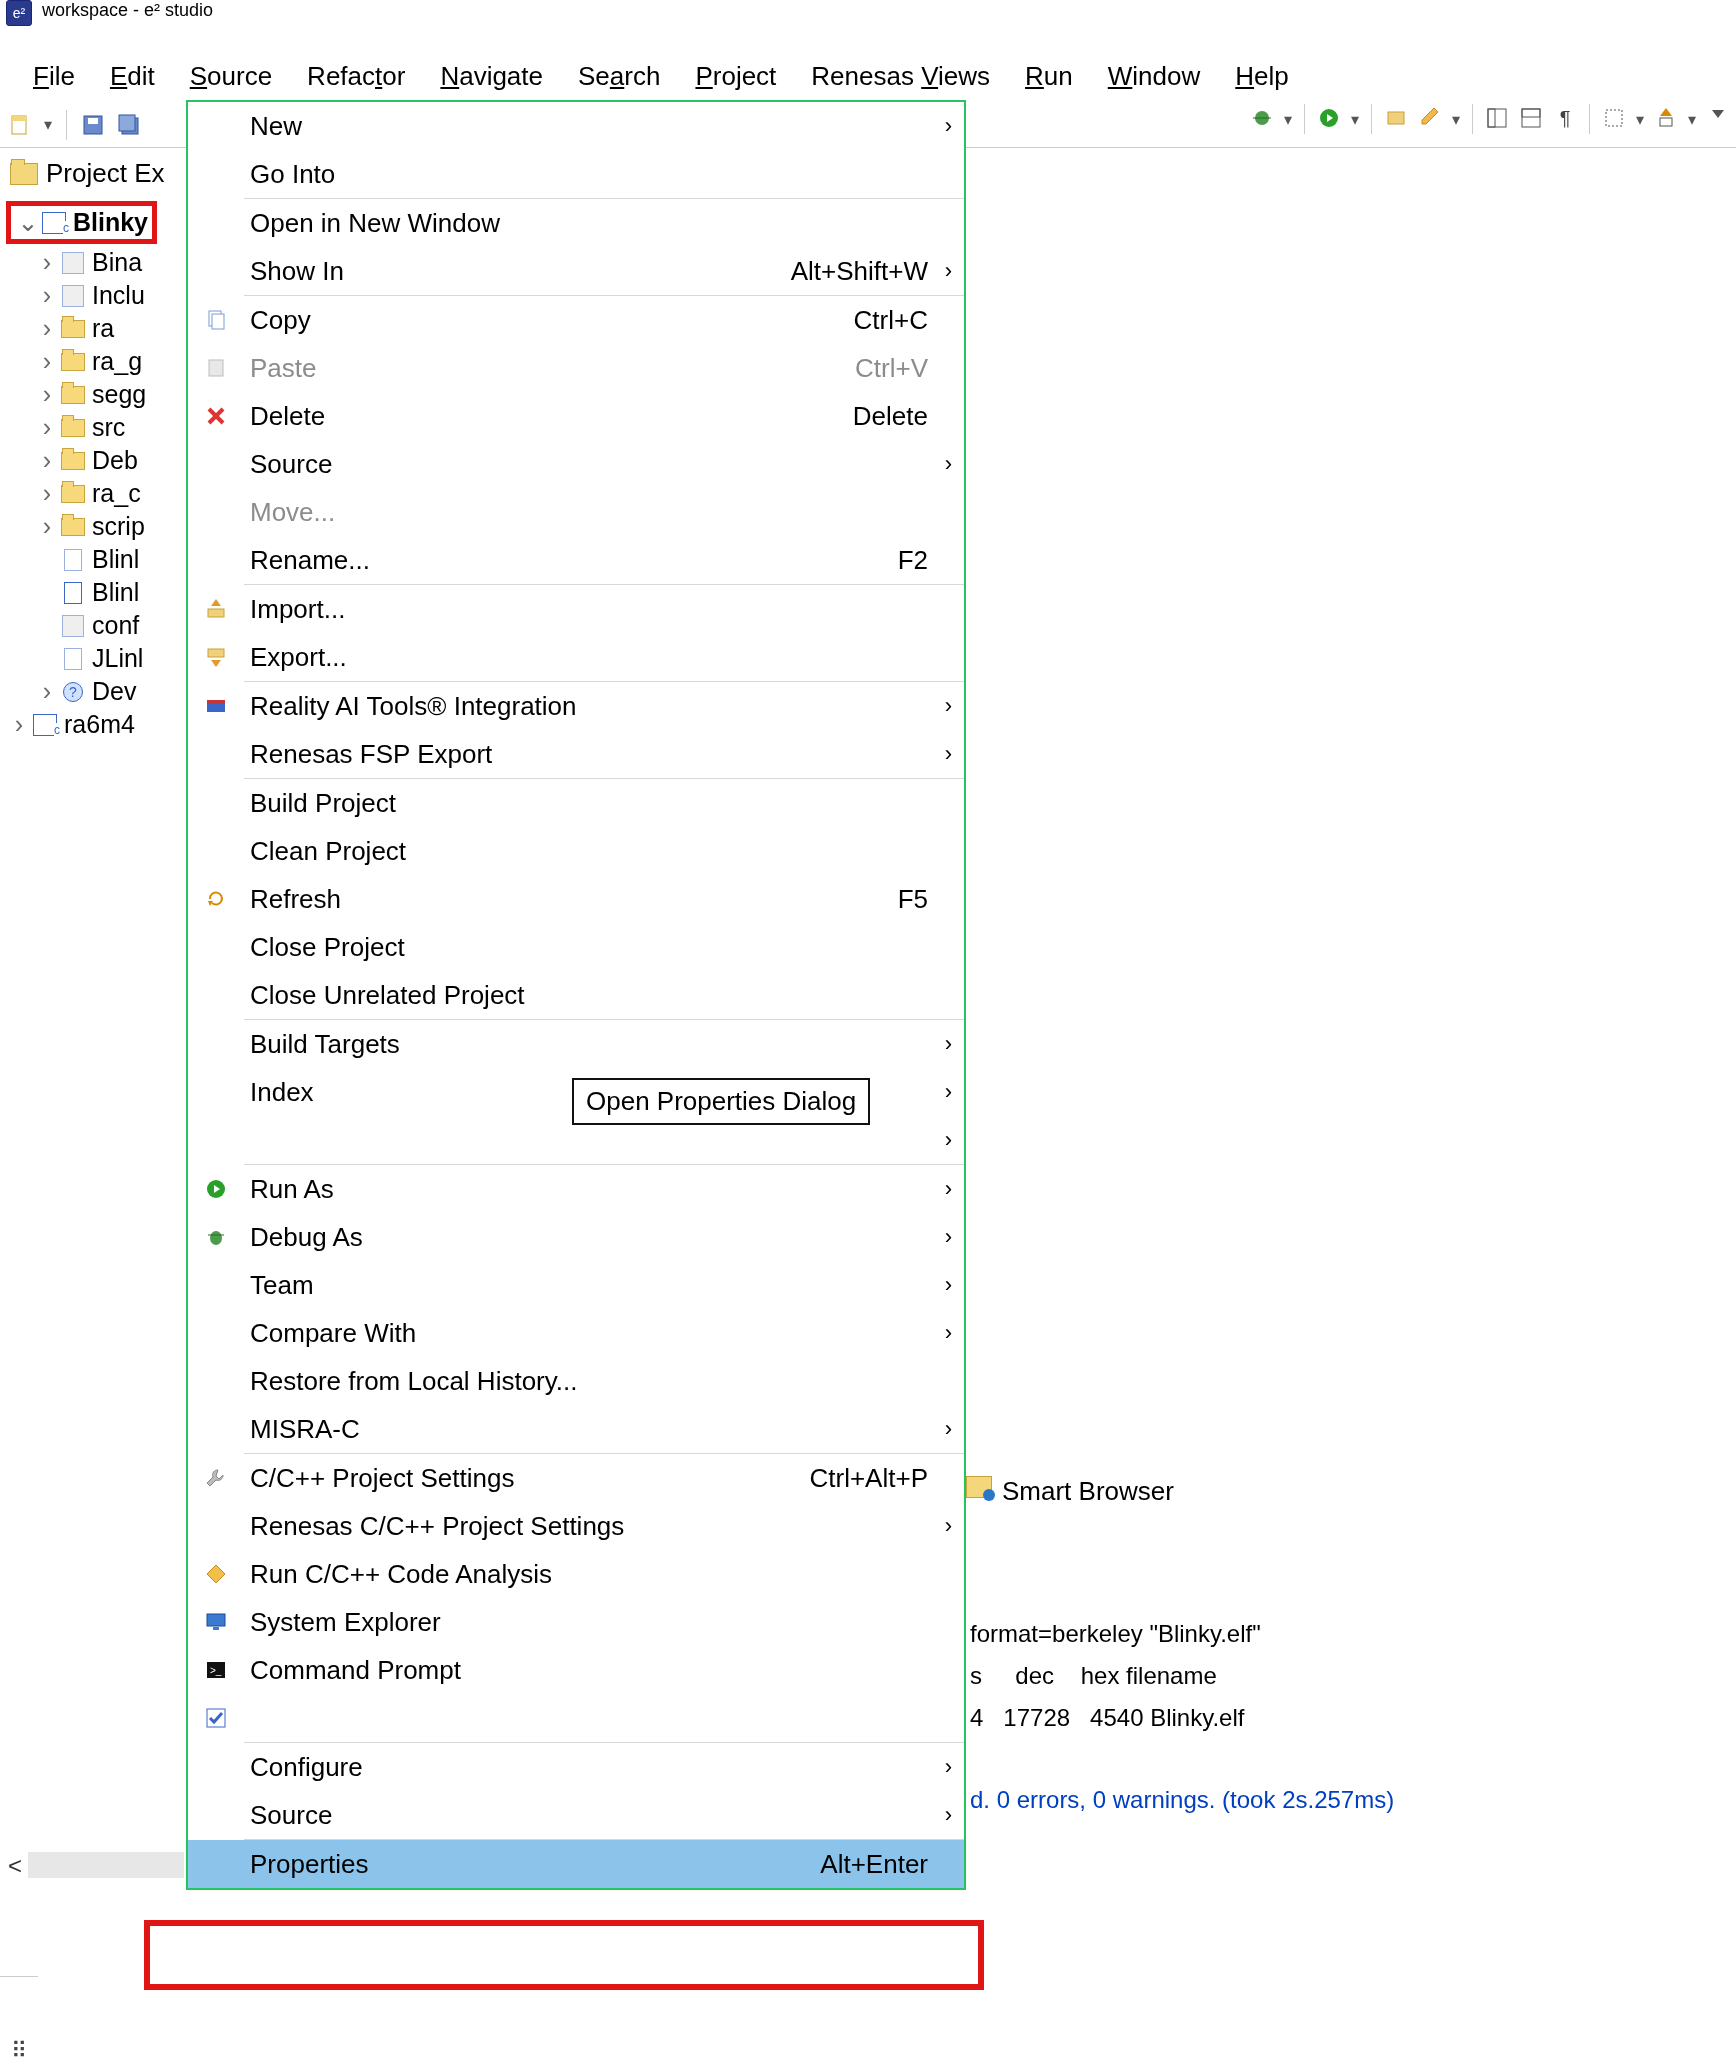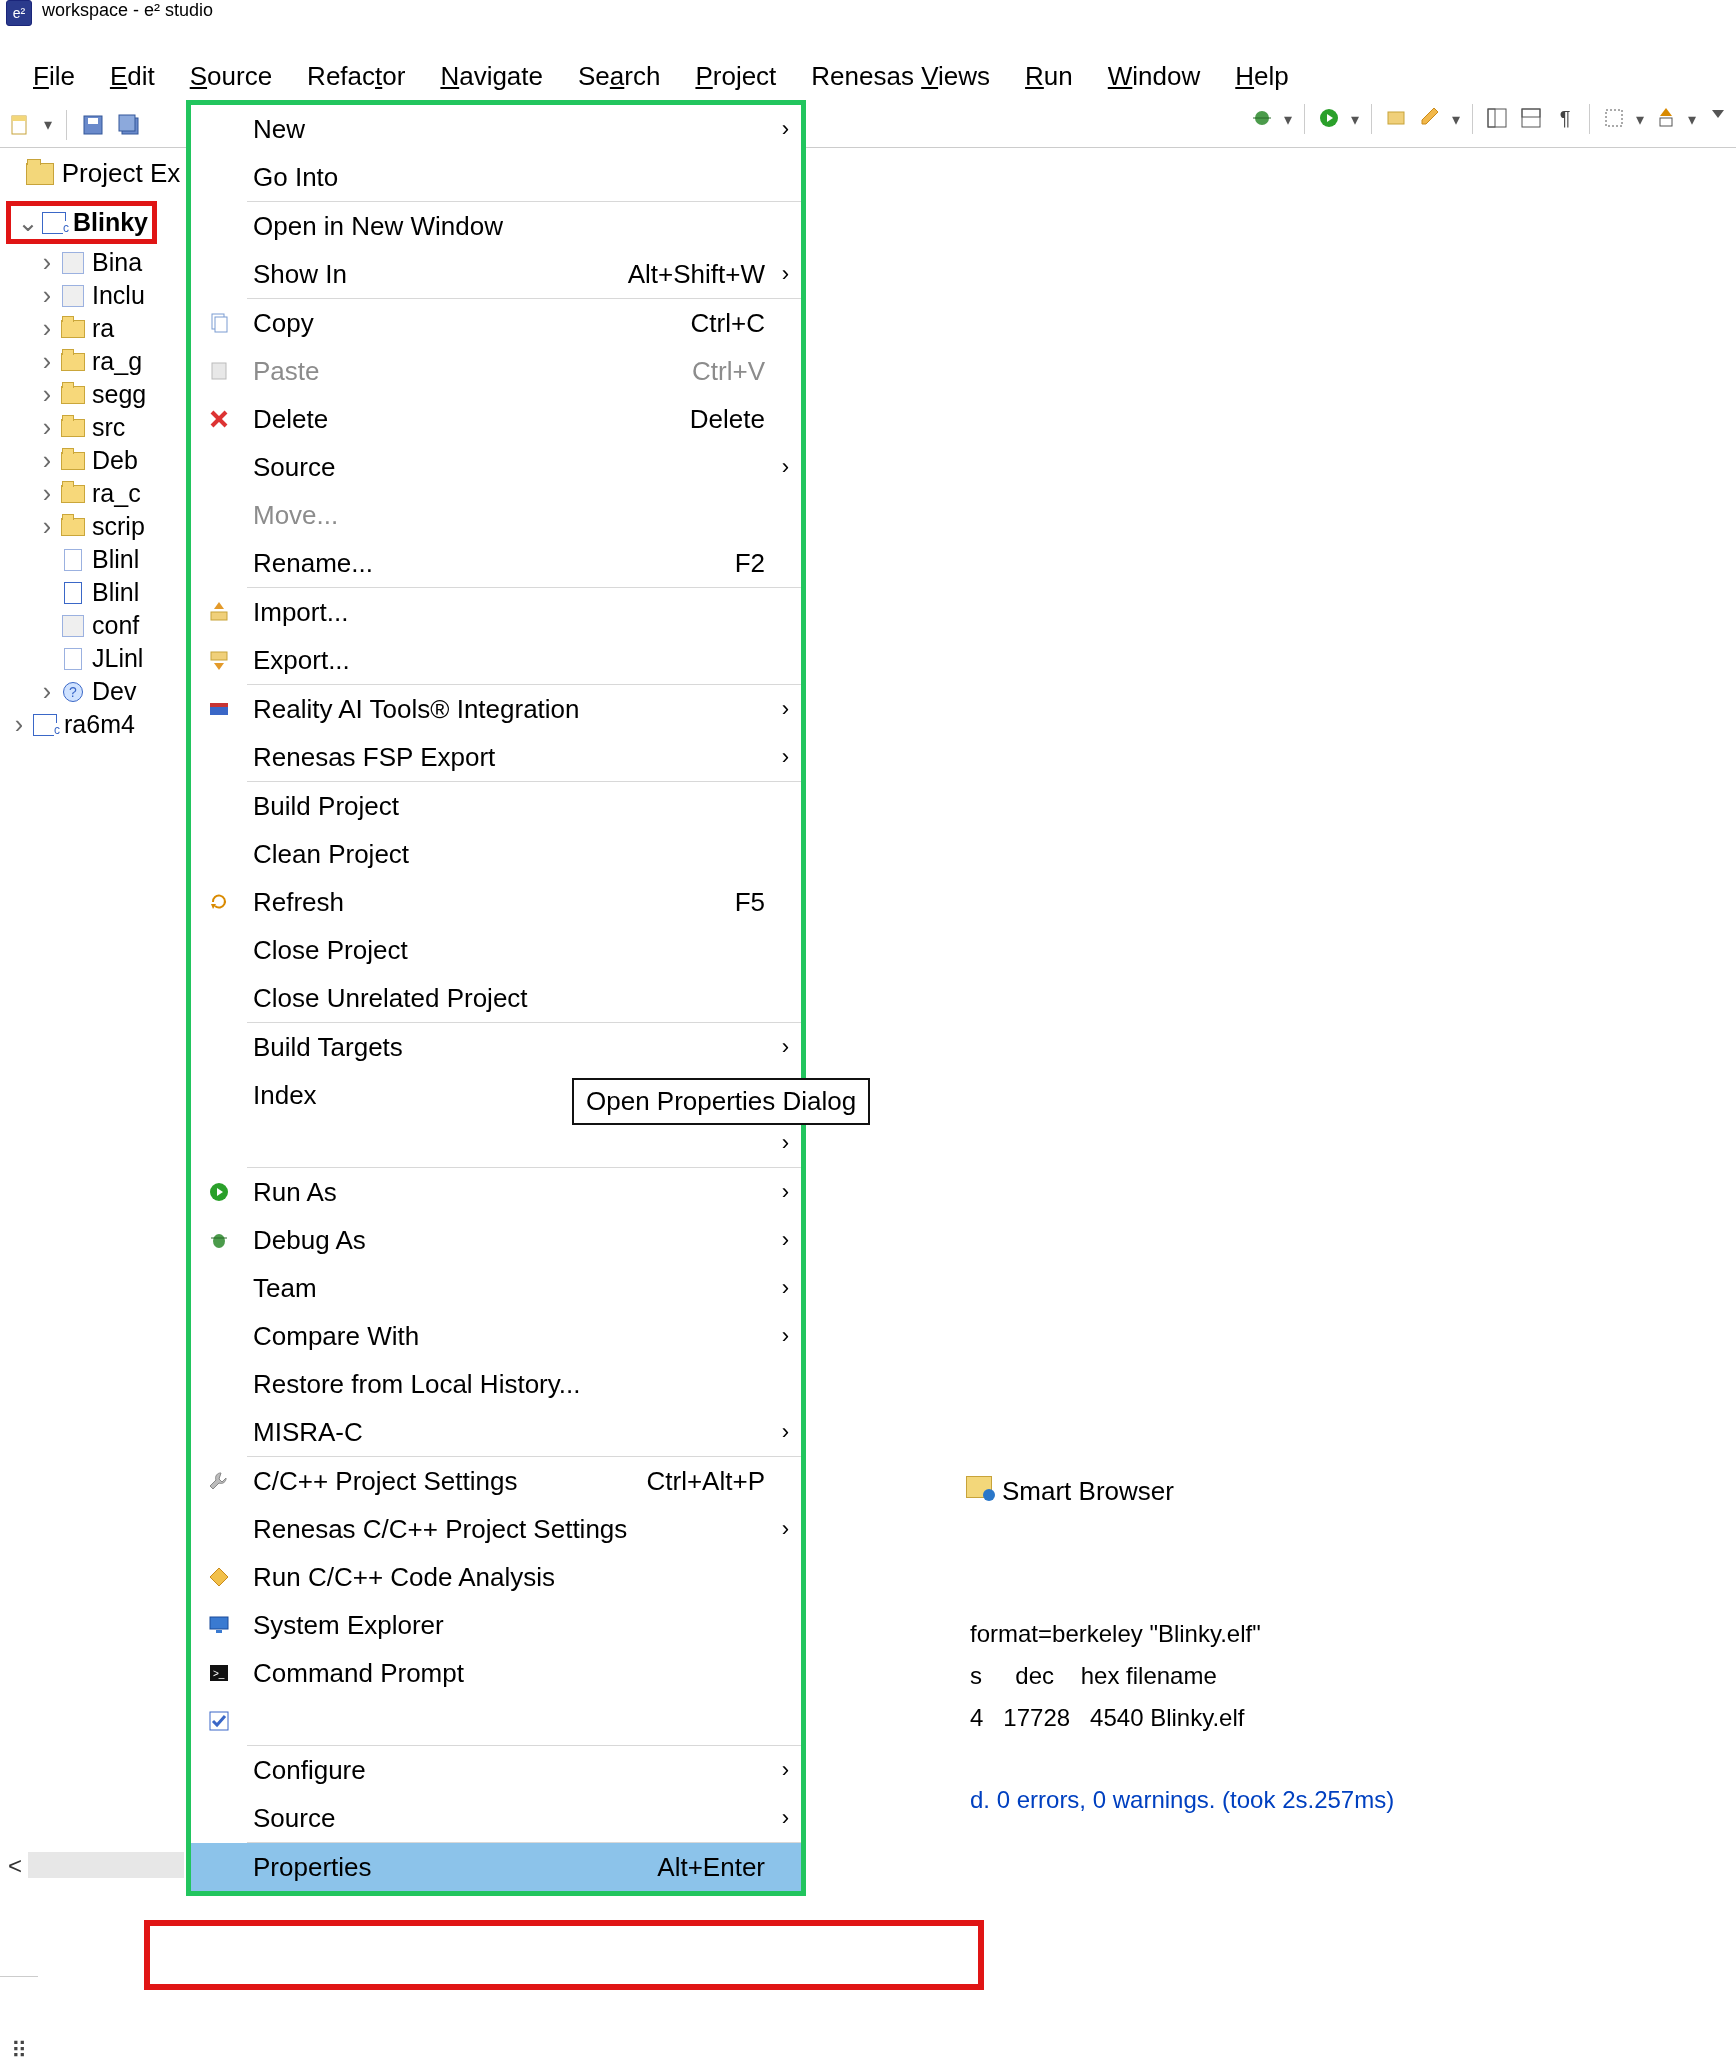--- a/index.html
+++ b/index.html
@@ -9,21 +9,21 @@
 .title-text { font-size: 18px; color:#000; }
 .menubar { display:flex; align-items:center; padding: 4px 12px; gap: 14px; height: 52px; }
 .menu-item { font-size: 26px; color:#000; cursor:default;margin-left:21px; }
 .menu-item u { text-decoration: underline; }
 .toolbar { display:flex; align-items:center; height: 46px; padding: 0 6px; gap: 8px; border-bottom:1px solid #ccc; position:relative; z-index:1; }
 .tool { width:28px; height:28px; display:inline-flex; align-items:center; justify-content:center; }
 .tool svg { width:24px; height:24px; }
 .drop { width:12px; display:inline-flex; align-items:center; justify-content:center; color:#555; }
 .sep { width:1px; height:30px; background:#ccc; margin:0 4px; }
 .sidebar { width: 190px; padding-top: 4px; }
-.sidebar-header { display:flex; align-items:center; font-size:26px; padding:6px 8px 10px 24px;justify-content:center; }
+.sidebar-header { display:flex; align-items:center; font-size:26px; padding:6px 8px 10px 10px; }
 .sb-icon { width:28px; height:22px; background:#f3d77a; border:1px solid #c7a33a; position:relative; margin-right:8px; }
 .sb-icon::before { content:""; position:absolute; left:0; top:-5px; width:12px; height:5px; background:#f3d77a; border:1px solid #c7a33a; border-bottom:none; }
 .tree { font-size:25px; }
 .tree-item { display:flex; align-items:center; white-space:nowrap; padding:2px 0; }
 .twisty { width:26px; text-align:center; color:#6b6b6b; }
 .tree-icon { width:26px; height:22px; margin-right:6px; display:inline-flex; align-items:center; justify-content:center; }
 .folder-icon { width:24px; height:18px; background:#f7d87a; border:1px solid #caa63a; position:relative; }
 .folder-icon::before { content:""; position:absolute; left:0; top:-5px; width:10px; height:5px; background:#f7d87a; border:1px solid #caa63a; border-bottom:none; }
 .pkg-icon { width:22px; height:22px; background:#efefef; border:1px solid #9bb1e0; }
 .file-icon { width:18px; height:22px; background:#fff; border:1px solid #9bb1e0; }
@@ -31,21 +31,21 @@
 .proj-icon { width:24px; height:22px; background:#fff; border:1px solid #3a67c7; position:relative; }
 .proj-icon::after { content:"c"; position:absolute; right:-4px; bottom:-2px; font-size:12px; color:#3a67c7; background:#fff; }
 
 .highlight-frame { border:5px solid #e01515; padding:2px 4px; display:inline-flex; align-items:center; }
 .row-indented-1 { padding-left: 34px; }
 .row-indented-0 { padding-left: 6px; }
 
 .footer-left { position:absolute; left:0; bottom:0; width:38px; height:88px; border-top:1px solid #ccc; display:flex; flex-direction:column; align-items:center; justify-content:flex-end; font-size:22px; color:#444; background:#fff; z-index:1; }
 
 
-.context-menu { position:absolute; left:186px; top:100px; width:620px; background:#fff; border:5px solid #22c55e; z-index:5; }
+.context-menu { position:absolute; left:186px; top:100px; width:780px; background:#fff; border:2px solid #22c55e; z-index:5; }
 .cm-row { display:flex; align-items:center; height:48px; font-size:26px; position:relative; }
 .cm-row .icon-slot { width:56px; height:100%; display:flex; align-items:center; justify-content:center; }
 .cm-row .label { flex:1; padding-left:6px; }
 .cm-row .accel { padding-right:36px; color:#000; }
 .cm-row .sub { position:absolute; right:12px; top:50%; transform:translateY(-50%); color:#000; }
 .cm-row.disabled { color:#8c8c8c; }
 .cm-row.disabled .accel { color:#8c8c8c; }
 .cm-sep { height:1px; background:#d8d8d8; margin-left:56px; }
 .cm-row.selected { background:#8cc3ea; }
 .cm-row .chev { font-size:22px; color:#000; }

